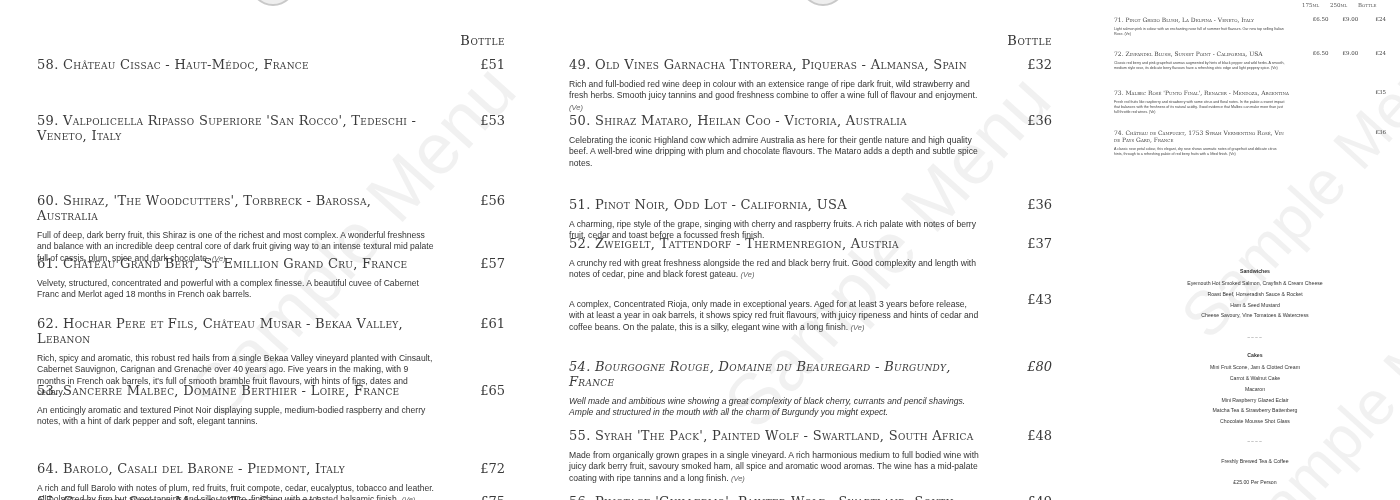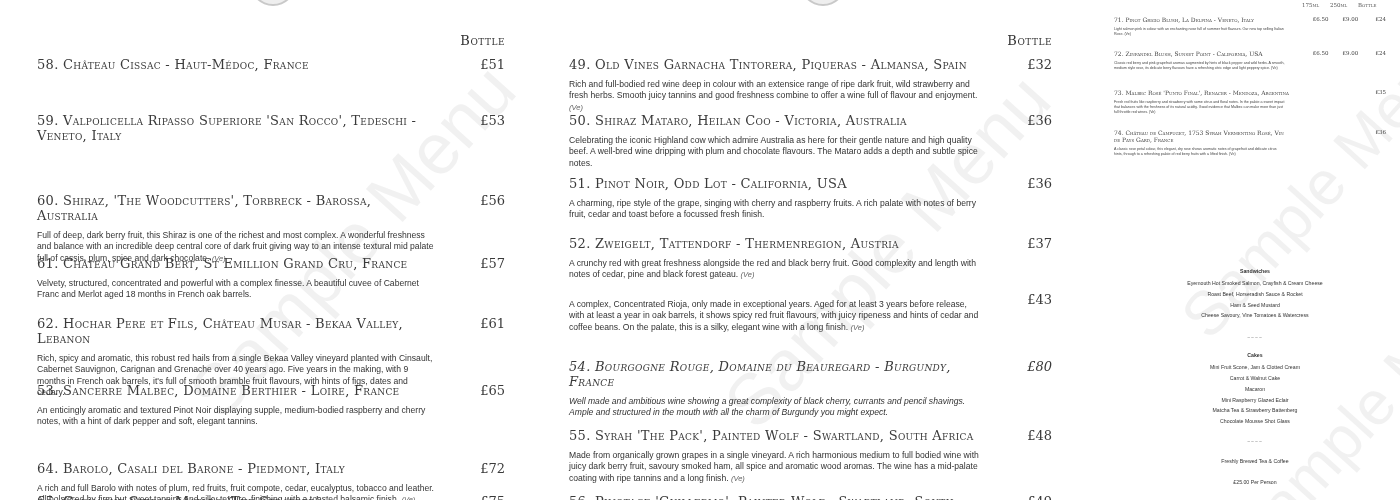--- a/index.html
+++ b/index.html
@@ -110,21 +110,21 @@
     <div class="wine-price">£32</div>
     <div class="wine-desc"><span>Rich and full-bodied red wine deep in colour with an extensice range of ripe dark fruit, wild strawberry and fresh herbs. Smooth juicy tannins and good freshness combine to offer a wine full of flavour and enjoyment.</span> <span class="ve">(Ve)</span></div>
   </div>
 
   <div class="wine" style="top:113px;">
     <div class="wine-title"><span>50.</span> <span>Shiraz Mataro, Heilan Coo - Victoria, Australia</span></div>
     <div class="wine-price">£36</div>
     <div class="wine-desc"><span>Celebrating the iconic Highland cow which admire Australia as here for their gentle nature and high quality beef. A well-bred wine dripping with plum and chocolate flavours. The Mataro adds a depth and subtle spice notes.</span></div>
   </div>
 
-  <div class="wine" style="top:176px;">
+  <div class="wine" style="top:197px;">
     <div class="wine-title"><span>51.</span> <span>Pinot Noir, Odd Lot - California, USA</span></div>
     <div class="wine-price">£36</div>
     <div class="wine-desc"><span>A charming, ripe style of the grape, singing with cherry and raspberry fruits. A rich palate with notes of berry fruit, cedar and toast before a focussed fresh finish.</span></div>
   </div>
 
   <div class="wine" style="top:236px;">
     <div class="wine-title"><span>52.</span> <span>Zweigelt, Tattendorf - Thermenregion, Austria</span></div>
     <div class="wine-price">£37</div>
     <div class="wine-desc"><span>A crunchy red with great freshness alongside the red and black berry fruit. Good complexity and length with notes of cedar, pine and black forest gateau.</span> <span class="ve">(Ve)</span></div>
   </div>

